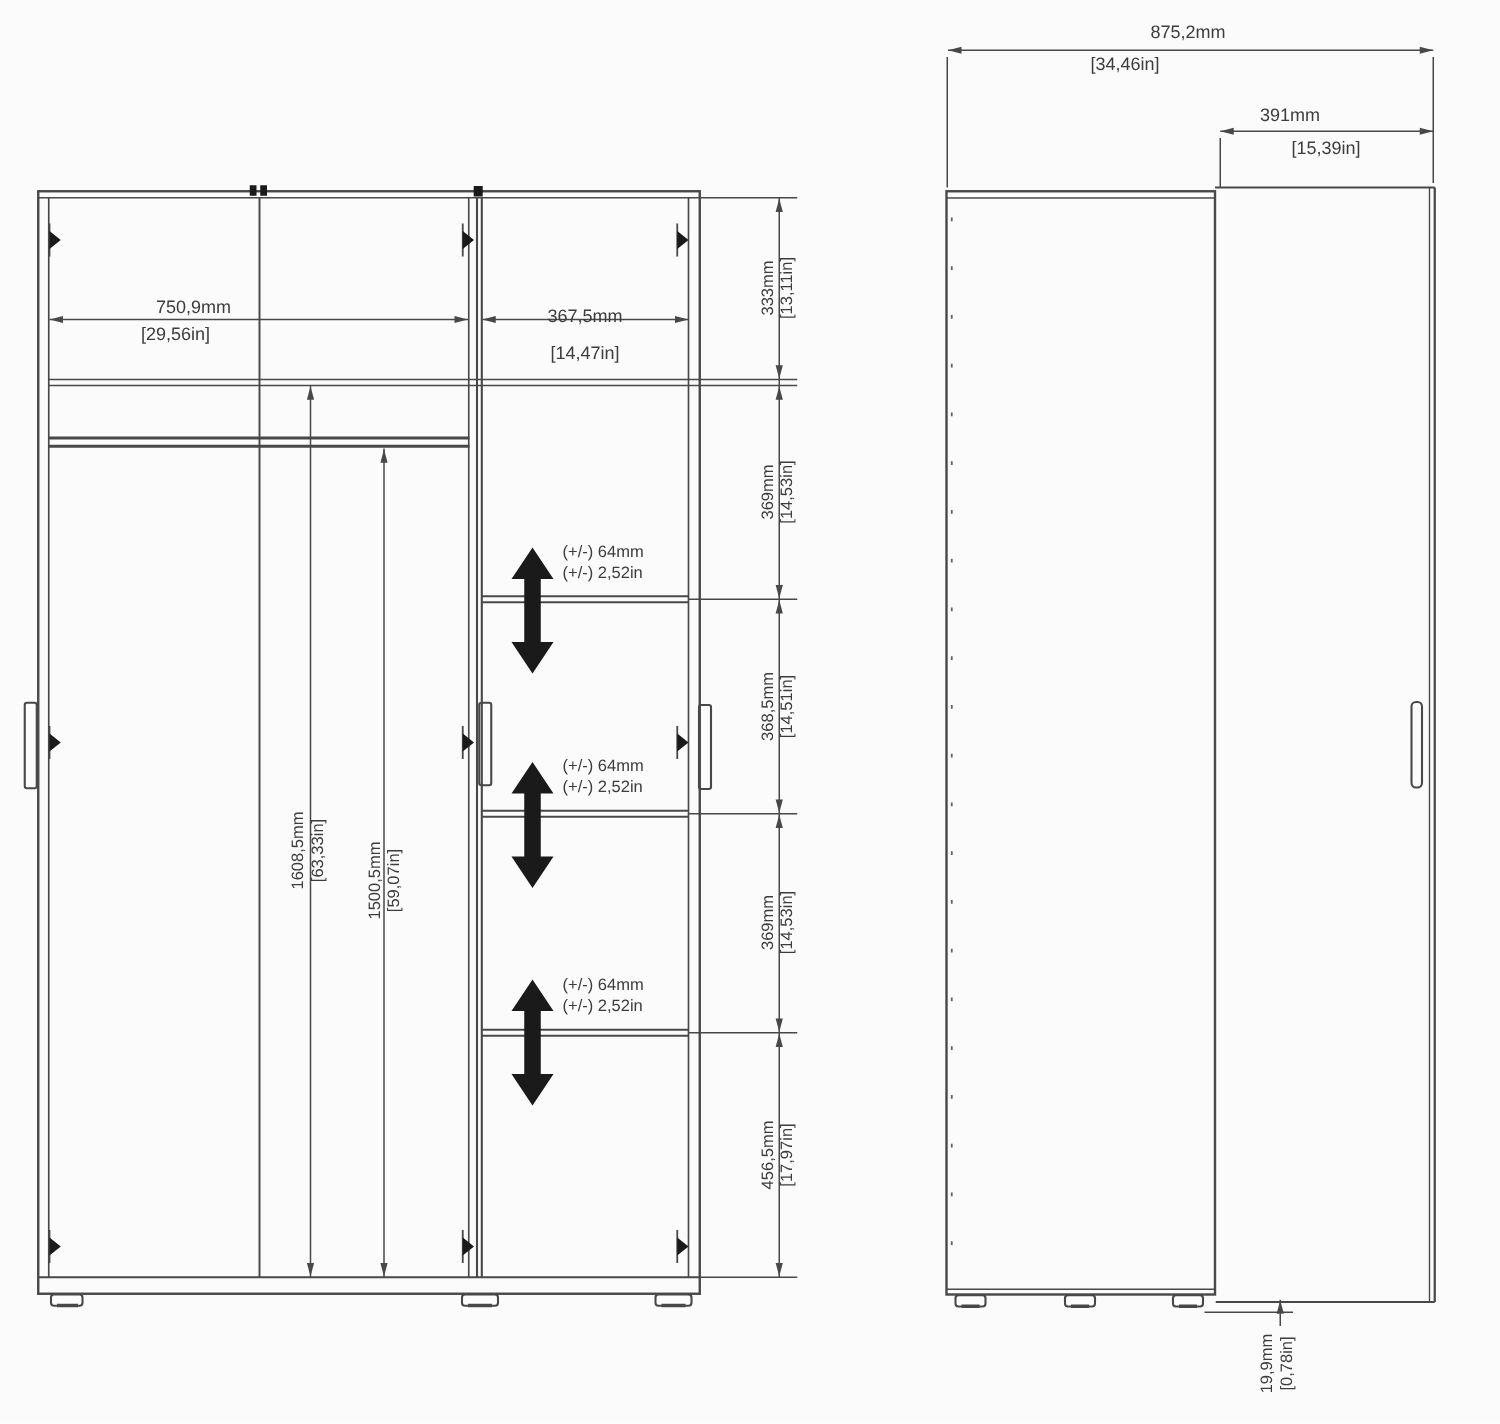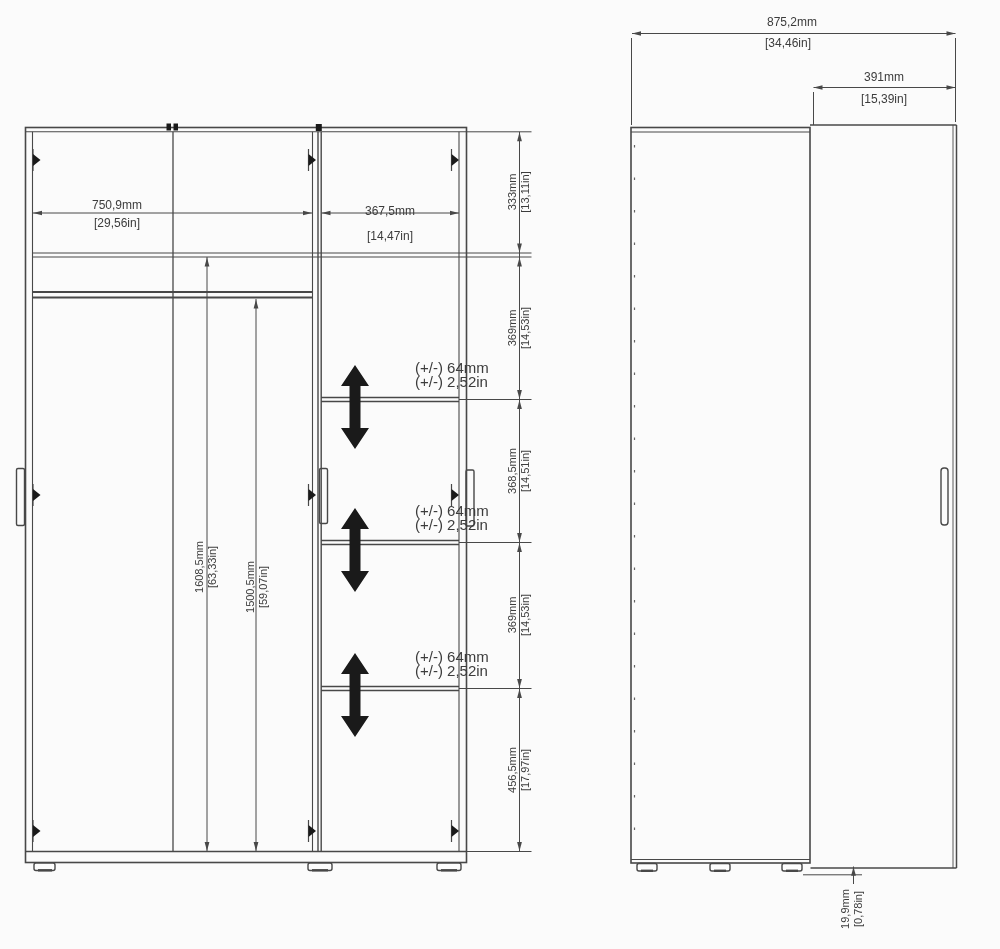--- a/index.html
+++ b/index.html
@@ -23,24 +23,23 @@
   .rot{ 
     position:absolute;
     font-size:11px;line-height:13px;
     white-space:nowrap;
     transform:translate(-50%,-50%) rotate(-90deg);
     color:#3c3c3c;
     text-align:center;
   }
   .adj{ 
     position:absolute;
-    font-size:15px;line-height:14px;
+    font-size:11px;line-height:14px;
     white-space:nowrap;
     color:#3c3c3c;
-    margin-left:40px;
   }
   .ah{fill:#484848;stroke:none;}      
   .mk{fill:#1a1a1a;stroke:none;}      
   .ft{fill:#fdfdfd;}                  
 </style>
 </head>
 <body>
 
 <div id="canvas">
 
@@ -197,21 +196,21 @@
       <line x1="813.5" y1="92" x2="813.5" y2="125"></line>
       <polygon class="ah" points="813.5,87.5 822.5,85.2 822.5,89.8"></polygon>
       <polygon class="ah" points="955.5,87.5 946.5,85.2 946.5,89.8"></polygon>
 
       <line x1="853.5" y1="866.5" x2="853.5" y2="884"></line>
       <line x1="803" y1="874.8" x2="862" y2="874.8"></line>
       <polygon class="ah" points="853.5,866.8 851.1,875.8 855.9,875.8"></polygon>
     </g>
   </svg>
 
-  <div class="dl" style="left:117px;top:205px">750,9mm</div>
+  <div class="dl" style="left:129px;top:205px">750,9mm</div>
   <div class="dl" style="left:117px;top:223px">[29,56in]</div>
   <div class="dl" style="left:390px;top:211px">367,5mm</div>
   <div class="dl" style="left:390px;top:236px">[14,47in]</div>
 
   <div class="rot" style="left:206px;top:567px">
     <div>1608,5mm</div>
     <div>[63,33in]</div>
   </div>
   <div class="rot" style="left:257px;top:587px">
     <div>1500,5mm</div>
@@ -246,21 +245,21 @@
   <div class="adj" style="left:375px;top:504px">
     <div>(+/-) 64mm</div>
     <div>(+/-) 2,52in</div>
   </div>
   <div class="adj" style="left:375px;top:650px">
     <div>(+/-) 64mm</div>
     <div>(+/-) 2,52in</div>
   </div>
 
   <div class="dl" style="left:792px;top:22px">875,2mm</div>
-  <div class="dl" style="left:788px;top:43px">[34,46in]</div>
-  <div class="dl" style="left:884px;top:77px">391mm</div>
+  <div class="dl" style="left:750px;top:43px">[34,46in]</div>
+  <div class="dl" style="left:860px;top:77px">391mm</div>
   <div class="dl" style="left:884px;top:99px">[15,39in]</div>
   <div class="rot" style="left:852px;top:909px">
     <div>19,9mm</div>
     <div>[0,78in]</div>
   </div>
 
 </div>
 
 </body></html>

